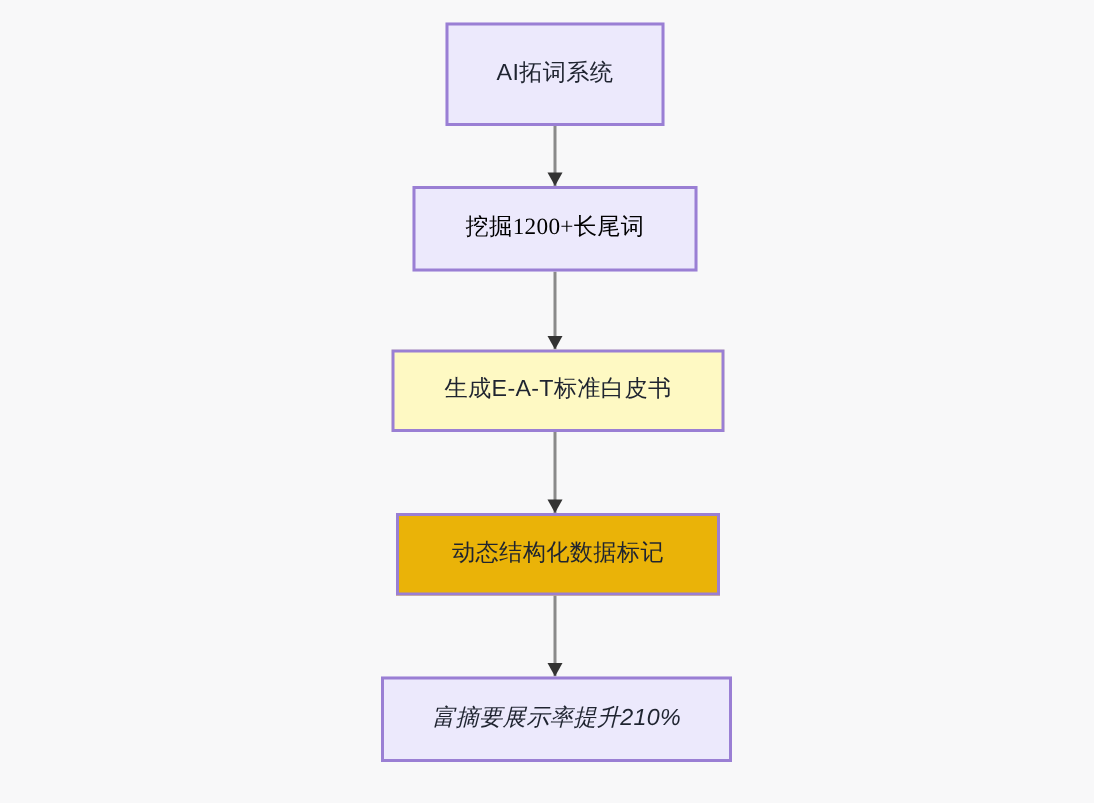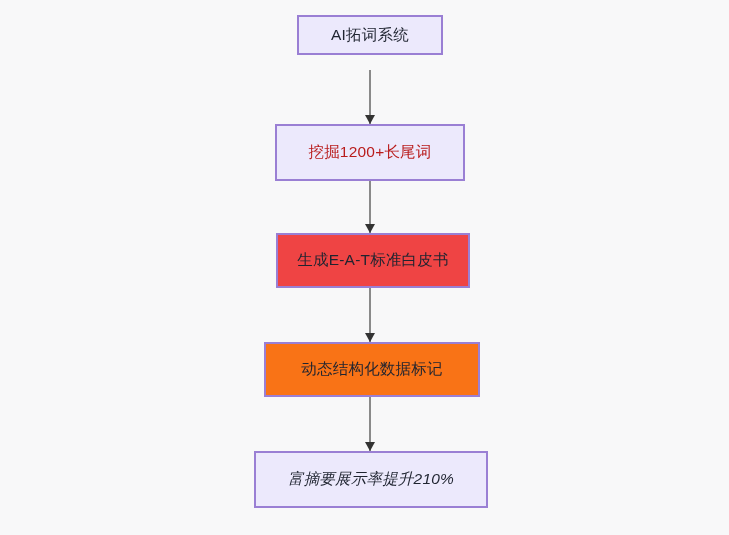--- a/index.html
+++ b/index.html
@@ -72,29 +72,29 @@
   </div>
   <div class="edge" id="edge-3" style="left: 369px; top: 288px; width: 2px; height: 54px;">
     <div class="edge-line" style="height: 54px; background: rgb(138, 138, 138);"></div>
     <div class="edge-head" style="top: 45px; border-top-color: rgb(51, 51, 51);"></div>
   </div>
   <div class="edge" id="edge-4" style="left: 369px; top: 397px; width: 2px; height: 54px;">
     <div class="edge-line" style="height: 54px; background: rgb(138, 138, 138);"></div>
     <div class="edge-head" style="top: 45px; border-top-color: rgb(51, 51, 51);"></div>
   </div>
 
-  <div class="node" id="node-1" style="left: 297px; top: 15px; width: 146px; height: 40px; background: rgb(236, 233, 252); border-color: rgb(154, 127, 212);">
+  <div class="node" id="node-1" style="left: 297px; top: 15px; width: 146px; height: 69px; background: rgb(236, 233, 252); border-color: rgb(154, 127, 212);">
     <span class="node-label" style="color: rgb(31, 36, 48);">AI拓词系统</span>
   </div>
   <div class="node" id="node-2" style="left: 275px; top: 124px; width: 190px; height: 57px; background: rgb(236, 233, 252); border-color: rgb(154, 127, 212);">
-    <span class="node-label" style="color: #b91c1c;">挖掘1200+长尾词</span>
+    <span class="node-label" style="color: #000000; font-family: Liberation Serif, serif;">挖掘1200+长尾词</span>
   </div>
-  <div class="node" id="node-3" style="left: 276px; top: 233px; width: 194px; height: 55px; background: #ef4444; border-color: rgb(154, 127, 212);">
+  <div class="node" id="node-3" style="left: 261px; top: 233px; width: 222px; height: 55px; background: #fef9c3; border-color: rgb(154, 127, 212);">
     <span class="node-label" style="color: rgb(31, 36, 48);">生成E-A-T标准白皮书</span>
   </div>
-  <div class="node" id="node-4" style="left: 264px; top: 342px; width: 216px; height: 55px; background: #f97316; border-color: rgb(154, 127, 212);">
+  <div class="node" id="node-4" style="left: 264px; top: 342px; width: 216px; height: 55px; background: #eab308; border-color: rgb(154, 127, 212);">
     <span class="node-label" style="color: rgb(31, 36, 48);">动态结构化数据标记</span>
   </div>
   <div class="node" id="node-5" style="left: 254px; top: 451px; width: 234px; height: 57px; background: rgb(236, 233, 252); border-color: rgb(154, 127, 212); font-style: italic;">
     <span class="node-label" style="color: rgb(31, 36, 48);">富摘要展示率提升210%</span>
   </div>
 
 </div>
 
 </body></html>

